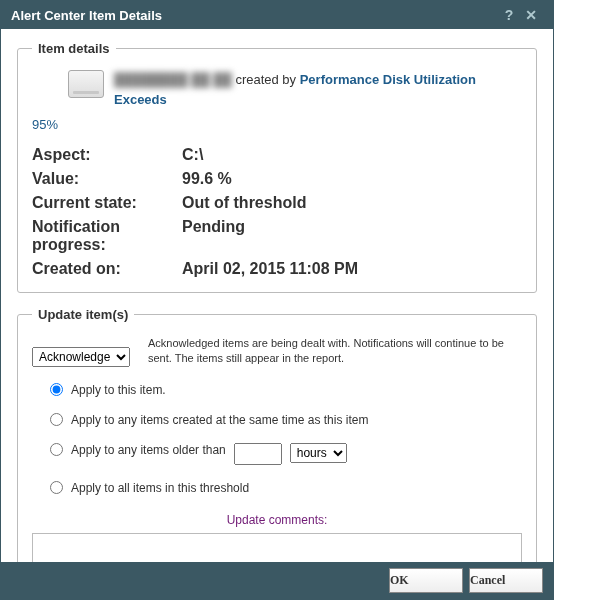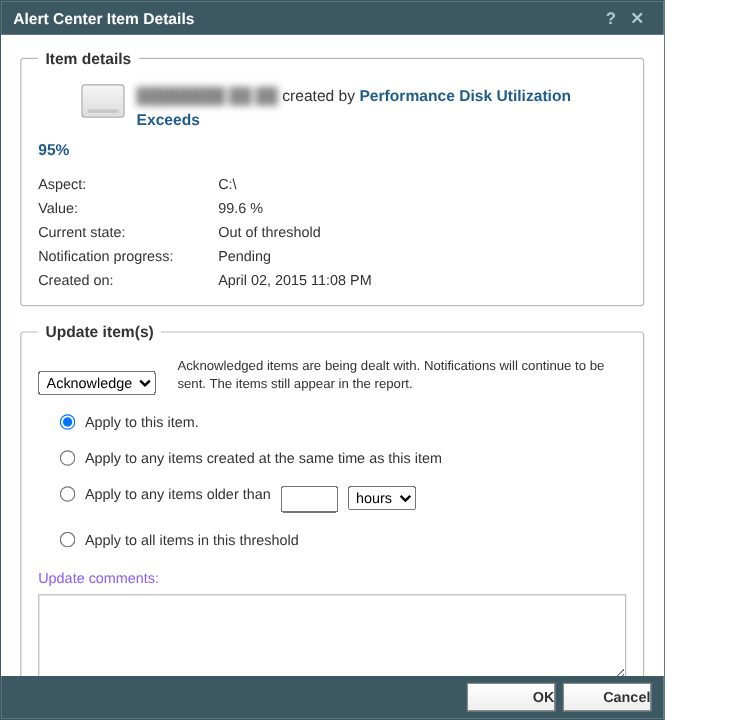--- a/index.html
+++ b/index.html
@@ -10,33 +10,33 @@
 .titlebar .tb-icon { color: #afc9cf; cursor: pointer; font-weight: bold; padding: 0 6px; font-size: 14px; }
 .content { flex: 1; padding: 12px 16px 8px 16px; overflow-y: auto; position: relative; background:#fff; }
 fieldset { border: 1px solid #bbb; border-radius: 3px; padding: 14px 14px 14px 14px; margin-bottom: 14px; }
 legend { font-size: 13px; font-weight: bold; color: #333; padding: 0 6px; }
 .header-row { display: flex; align-items: flex-start; gap: 10px; margin-bottom: 12px; margin-left: 36px; }
 .drive-icon { width: 36px; height: 28px; border: 1px solid #aaa; border-radius: 3px; background: linear-gradient(#f5f5f5, #ddd); position: relative; flex-shrink: 0; }
 .drive-icon::after { content: ""; position: absolute; bottom: 3px; left: 4px; right: 4px; height: 3px; background: #c8c8c8; border-radius: 1px; }
 .blurred { filter: blur(3px); color: #888; user-select: none; }
 .headline { font-size: 13px; color: #333; line-height: 1.5; }
 .headline .link { color: #1f5c8b; font-weight: bold; }
-.pct-line { color: #1f5c8b; font-weight: bold; font-size: 13px; margin-top: -4px; margin-bottom: 14px; }
-.kv { display: grid; grid-template-columns: 150px 1fr; row-gap: 6px; font-size: 12px; color: #333; }
+.pct-line { color: #1f5c8b; font-weight: normal; font-size: 13px; margin-top: -4px; margin-bottom: 14px; }
+.kv { display: grid; grid-template-columns: 150px 1fr; row-gap: 6px; font-size: 16px; color: #333; font-weight: bold; }
 .kv .k { color: #333; }
 .update-row { display: flex; gap: 18px; align-items: flex-end; margin-bottom: 16px; }
 select { font-size: 12px; padding: 1px 2px; }
 .desc { font-size: 11px; color: #333; line-height: 1.4; }
 .radio-list { display: flex; flex-direction: column; gap: 16px; padding-left: 18px; }
 .radio-item { display: flex; align-items: flex-start; gap: 8px; font-size: 12px; color: #333; }
 .radio-item input[type=text] { width: 48px; padding: 2px 3px; font-size: 12px; }
-.comments-label { margin-top: 18px; margin-bottom: 6px; color: #8b5cf6; font-size: 12px; }
+.comments-label { margin-top: 18px; margin-bottom: 6px; color: #701a75; font-size: 12px; text-align: center; }
 textarea { width: 100%; height: 72px; resize: both; border: 1px solid #bbb; padding: 4px; font-family: inherit; font-size: 12px; }
 .footer { background: #3b5863; padding: 6px 10px; display: flex; justify-content: flex-end; gap: 6px; }
-.btn { background: linear-gradient(#fff,#eee); border: 1px solid #888; padding: 4px 0; width: 74px; text-align: right; font-size: 12px; cursor: pointer; font-weight: bold; color: #333; }
+.btn { background: linear-gradient(#fff,#eee); border: 1px solid #888; padding: 4px 0; width: 74px; text-align: left; font-size: 12px; cursor: pointer; font-weight: bold; color: #333; font-family: Liberation Serif, serif; }
 </style>
 </head>
 <body>
 
 <div class="dialog">
   <div class="titlebar">
     <span>Alert Center Item Details</span>
     <span class="spacer"></span>
     <span class="tb-icon">?</span>
     <span class="tb-icon">✕</span>

